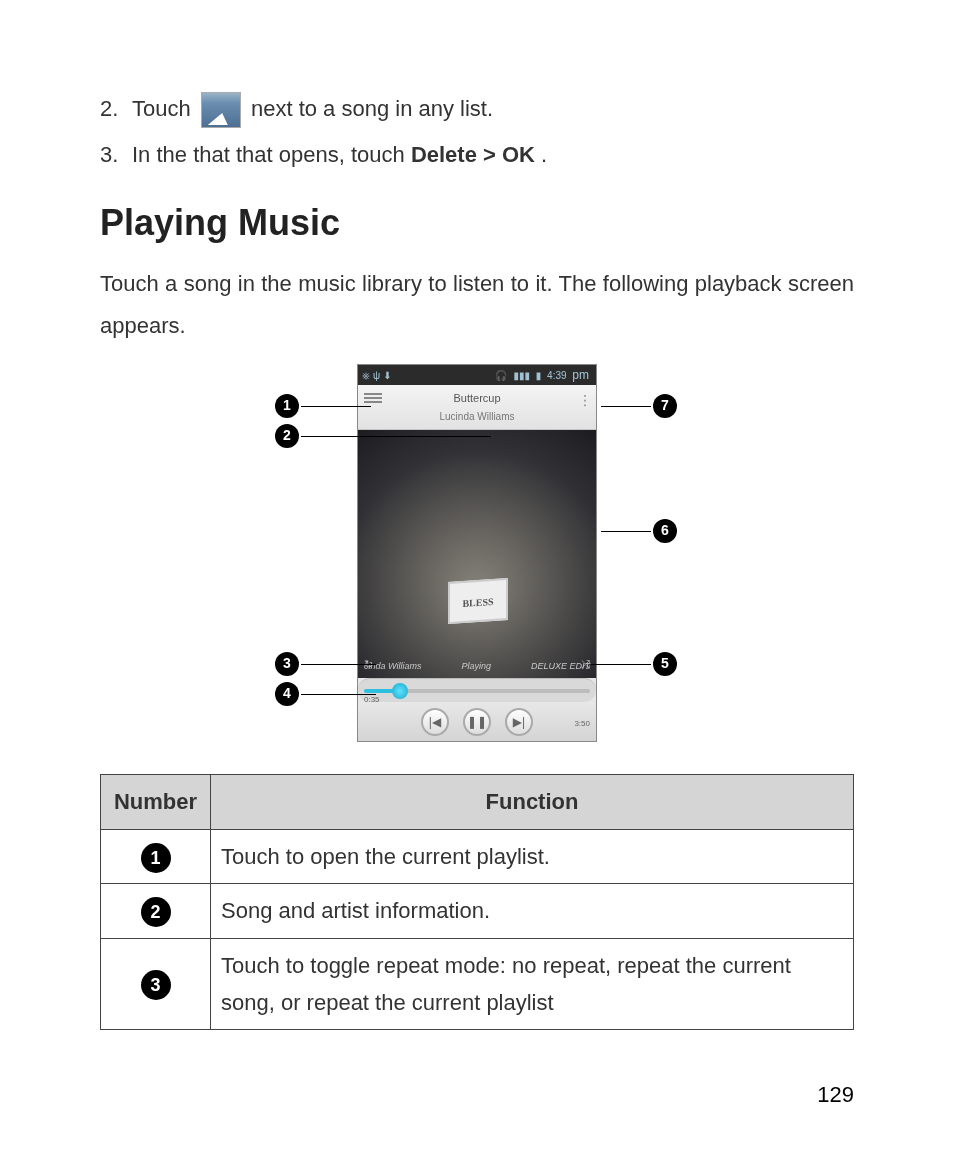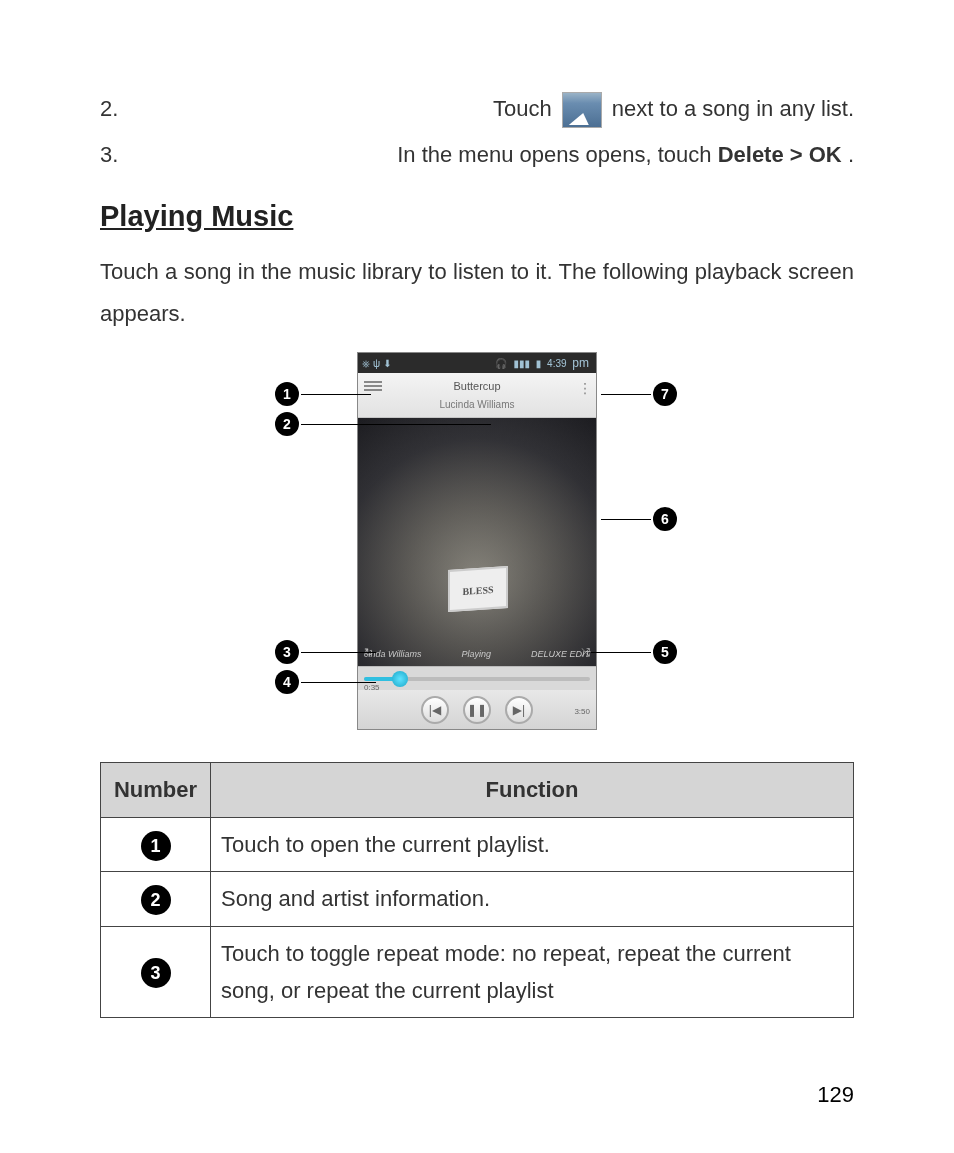--- a/index.html
+++ b/index.html
@@ -9,47 +9,46 @@
     color: #333;
     width: 954px;
     height: 1153px;
     padding: 90px 100px 40px 100px;
     line-height: 1.7;
     position: relative;
   }
   ol.steps { list-style: none; }
   ol.steps li { display: flex; margin-bottom: 8px; }
   ol.steps .num { width: 32px; flex-shrink: 0; }
-  ol.steps .txt { flex: 1; text-align: right; }
+  ol.steps .txt { flex: 1; }
   .inline-icon {
     display: inline-block;
     width: 40px; height: 36px;
     vertical-align: middle;
     border: 1px solid #aaa;
     background: linear-gradient(#9ab3c7 0%, #6a8db0 30%, #4c6f93 100%);
     position: relative;
     margin: 0 4px;
   }
   .inline-icon::after {
     content:"";
     position:absolute;
     left:8px; top:20px;
     width:0;height:0;
     border-left:10px solid transparent;
     border-right:10px solid transparent;
     border-bottom:12px solid #fff;
     transform: skewX(-20deg);
   }
   h2.heading {
-    font-size: 29px;
+    font-size: 36px;
     font-weight: bold;
     margin-top: 18px;
     margin-bottom: 10px;
     color: #222;
-    text-decoration: underline;
   }
   p.intro { text-align: justify; line-height: 1.9; margin-bottom: 18px; }
 
   
   .figure-wrap { position: relative; width: 360px; height: 390px; margin: 0 auto 20px auto; }
   .phone {
     position: absolute;
     left: 60px; top: 0;
     width: 240px; height: 378px;
     border: 1px solid #888;
@@ -97,21 +96,21 @@
     font-size:10px;color:#555;text-align:center;line-height:42px;font-weight:bold;font-family:cursive;
   }
   .albumart .caption{
     position:absolute;left:0;right:0;bottom:4px;
     display:flex;justify-content:space-between;padding:0 6px;
     font-size:9px;color:#c8c8c8;font-style:italic;
   }
   .albumart .repeat{position:absolute;left:6px;bottom:4px;font-size:11px;color:#bbb;}
   .albumart .shuffle{position:absolute;right:6px;bottom:4px;font-size:11px;color:#bbb;}
   .progress{
-    height:24px;background:#d9d9d9;position:relative;border-top:1px solid #bbb;
+    height:24px;background:#d9d9d9;position:relative;border-top:1px solid #bbb;border-radius:12px;
   }
   .progress .track{position:absolute;left:6px;right:6px;top:10px;height:4px;background:#bcbcbc;border-radius:2px;}
   .progress .fill{position:absolute;left:6px;top:10px;height:4px;width:34px;background:#2fbfe0;border-radius:2px;}
   .progress .knob{position:absolute;left:34px;top:4px;width:16px;height:16px;border-radius:50%;background:radial-gradient(#5fe3ff,#18a6c8);}
   .progress .t0{position:absolute;left:6px;top:14px;font-size:8px;color:#666;}
   .progress .t1{position:absolute;right:6px;top:14px;font-size:8px;color:#666;margin-top:24px;}
   .controls{height:40px;background:linear-gradient(#e8e8e8,#d4d4d4);display:flex;justify-content:center;align-items:center;gap:14px;}
   .ctrlbtn{width:28px;height:28px;border-radius:50%;border:2px solid #aaa;background:linear-gradient(#fff,#ddd);display:flex;align-items:center;justify-content:center;font-size:12px;color:#666;}
 
   
@@ -158,21 +157,21 @@
     <span class="num">2.</span>
     <span class="txt">
       <span>Touch </span>
       <span class="inline-icon"></span>
       <span> next to a song in any list.</span>
     </span>
   </li>
   <li>
     <span class="num">3.</span>
     <span class="txt">
-      <span>In the menu opens opens, touch </span>
+      <span>In the that that opens, touch </span>
       <b>Delete &gt; OK</b>
       <span>.</span>
     </span>
   </li>
 </ol>
 
 <h2 class="heading">Playing Music</h2>
 <p class="intro">Touch a song in the music library to listen to it. The following playback screen appears.</p>
 
 <div class="figure-wrap">

